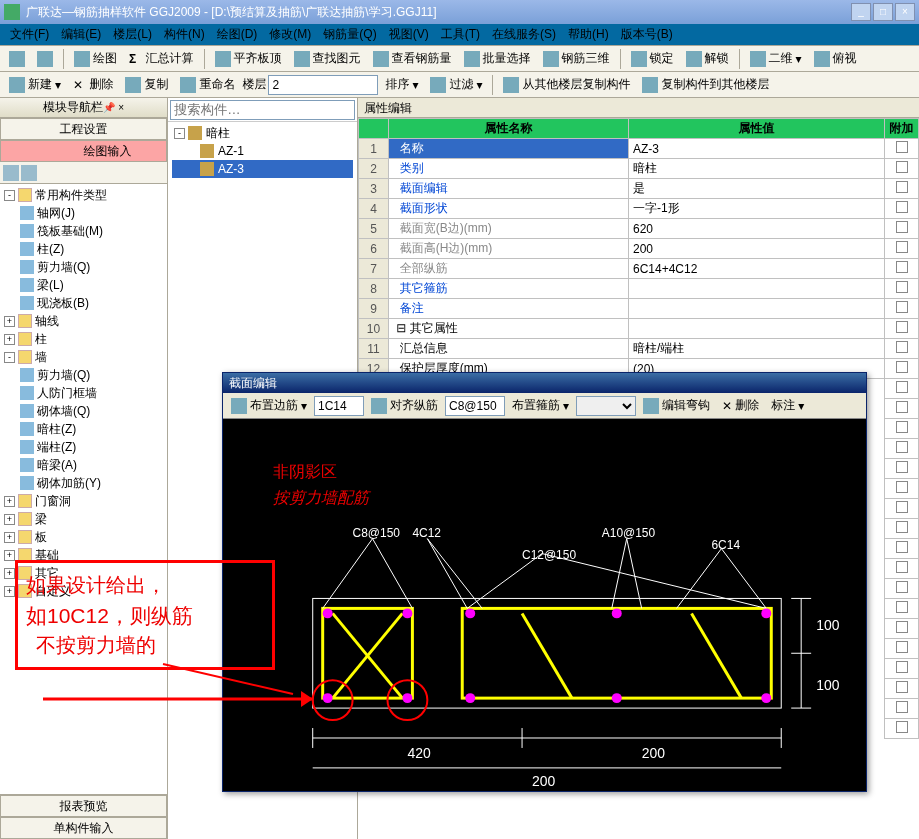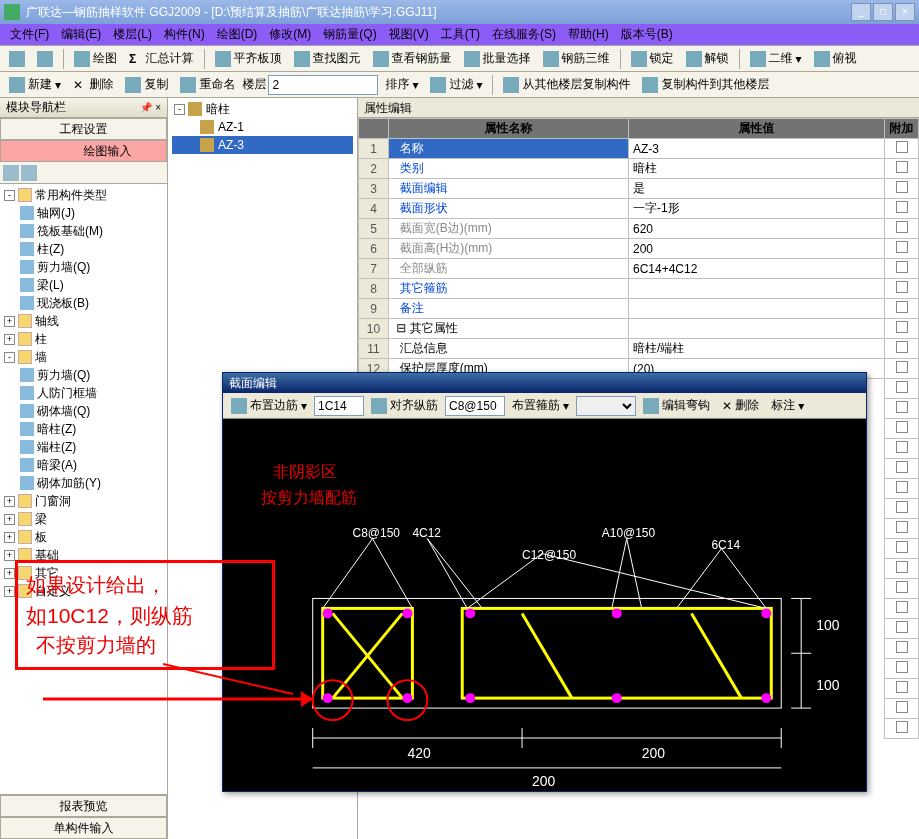--- a/index.html
+++ b/index.html
@@ -6,34 +6,34 @@
 body { width: 919px; height: 839px; background: #ece9d8; font-size: 12px; overflow: hidden; position: relative; }
 
 
 .titlebar { height: 24px; background: linear-gradient(#9bb8e8,#7aa0d8); display: flex; align-items: center; padding: 0 4px; color: #fff; }
 .titlebar .icon-app { width: 16px; height: 16px; background: #4a6; margin-right: 6px; }
 .titlebar .title { flex: 1; font-size: 12px; }
 .win-btns { display: flex; gap: 2px; }
 .win-btn { width: 20px; height: 18px; background: #c0d4f0; border: 1px solid #8090b0; font-size: 10px; text-align: center; line-height: 16px; }
 
 
-.menubar { height: 22px; background: #8b5cf6; border-bottom: 1px solid #aca899; display: flex; align-items: center; padding: 0 4px; }
+.menubar { height: 22px; background: #0369a1; border-bottom: 1px solid #aca899; display: flex; align-items: center; padding: 0 4px; }
 .menubar span { padding: 2px 6px; cursor: default; }
 .toolbar { height: 26px; background: #f5f3ea; border-bottom: 1px solid #aca899; display: flex; align-items: center; padding: 0 4px; gap: 2px; overflow: hidden; }
 .tb-btn { height: 22px; padding: 0 4px; display: inline-flex; align-items: center; gap: 3px; border: 1px solid transparent; cursor: default; }
 .tb-ico { width: 16px; height: 16px; background: #7ab; }
 .tb-sep { width: 1px; height: 20px; background: #aca899; margin: 0 3px; }
 .tb-input { height: 20px; border: 1px solid #7f9db9; padding: 0 3px; font-size: 12px; }
 
 
 .main { display: flex; height: calc(839px - 24px - 22px - 26px - 26px); position: relative; }
 
 
 .sidebar { width: 168px; background: #ece9d8; border-right: 1px solid #aca899; display: flex; flex-direction: column; }
-.panel-head { height: 20px; background: linear-gradient(#f5f3ea,#e0ddc8); border-bottom: 1px solid #aca899; padding: 2px 6px; font-size: 12px; display: flex; align-items: center; justify-content: space-between; }
+.panel-head { height: 20px; background: linear-gradient(#f5f3ea,#e0ddc8); border-bottom: 1px solid #aca899; padding: 2px 6px; font-size: 12px; display: flex; align-items: center; justify-content: center; }
 .panel-head .pin { font-size: 10px; }
 .panel-item { height: 22px; display: flex; align-items: center; justify-content: center; border: 1px solid #aca899; margin: 0; background: #f5f3ea; cursor: default; }
 .panel-item.active { background: #fca5a5; padding-left: 48px; }
 .mini-toolbar { height: 22px; display: flex; align-items: center; gap: 2px; padding: 0 3px; background: #f5f3ea; border-bottom: 1px solid #aca899; }
 .mini-ico { width: 16px; height: 16px; background: #9bc; }
 
 
 .tree { flex: 1; background: #fff; overflow: auto; padding: 2px 0; }
 .tree-node { display: flex; align-items: center; height: 18px; padding-left: 4px; cursor: default; }
 .tree-node .tog { width: 11px; height: 11px; border: 1px solid #888; font-size: 9px; line-height: 9px; text-align: center; margin-right: 3px; background: #fff; }
@@ -51,21 +51,21 @@
 .comp-node { display: flex; align-items: center; height: 18px; cursor: default; }
 .comp-node.sel { background: #316ac5; color: #fff; }
 .comp-ico { width: 14px; height: 14px; background: #c7a24a; margin-right: 4px; }
 
 
 .right { flex: 1; display: flex; flex-direction: column; background: #fff; }
 .prop-head { height: 20px; background: #ece9d8; border-bottom: 1px solid #aca899; padding: 2px 6px; }
 .prop-grid { flex: 1; overflow: auto; position: relative; }
 table.props { width: 100%; border-collapse: collapse; table-layout: fixed; }
 table.props th, table.props td { border: 1px solid #c0c0c0; height: 20px; padding: 0 4px; font-size: 12px; text-align: left; }
-table.props th { background: #737373; text-align: center; }
+table.props th { background: #22c55e; text-align: center; }
 .col-num { width: 30px; text-align: center !important; background: #ece9d8; color: #555; }
 .col-attach { width: 34px; text-align: center !important; }
 .chk { width: 12px; height: 12px; border: 1px solid #888; display: inline-block; background: #fff; }
 .row-sel td:nth-child(2) { background: #316ac5; color: #fff; }
 .blue-text { color: #0046d5; }
 .gray-text { color: #888; }
 
 
 .section-editor { position: absolute; left: 222px; top: 372px; width: 645px; height: 420px; background: #000; border: 1px solid #0a246a; box-shadow: 2px 2px 6px rgba(0,0,0,.4); }
 .se-title { height: 20px; background: linear-gradient(#3b6ea5,#0a246a); color: #fff; padding: 2px 6px; font-size: 12px; }
@@ -304,20 +304,24 @@
           <span>自定义</span>
         </div>
     </div>
     <div class="bottom-panels">
       <div class="panel-item">报表预览</div>
       <div class="panel-item">单构件输入</div>
     </div>
   </div>
 
   <div class="center">
+    <div class="search-row">
+      <input placeholder="搜索构件…" style="">
+      <span class="btn">🔍</span>
+    </div>
     <div class="comp-tree">
       <div class="comp-node" style="padding-left:2px">
           <span class="tog" style="border:1px solid #888;width:11px;height:11px;font-size:9px;text-align:center;line-height:9px;margin-right:3px">-</span>
           <span class="comp-ico"></span>
           <span>暗柱</span>
         </div>
       <div class="comp-node" style="padding-left:28px">
           <span class="comp-ico"></span>
           <span>AZ-1</span>
         </div>
@@ -607,21 +611,21 @@
 
       <line x1="580" y1="180" x2="580" y2="290" stroke="#fff"></line>
       <line x1="570" y1="180" x2="590" y2="180" stroke="#fff"></line>
         <line x1="570" y1="235" x2="590" y2="235" stroke="#fff"></line>
         <line x1="570" y1="290" x2="590" y2="290" stroke="#fff"></line>
       <text x="595" y="212" class="dim-text">100</text>
       <text x="595" y="272" class="dim-text">100</text>
     </svg>
 
     <div class="anno-red-text" style="left:50px; top:42px;">非阴影区</div>
-    <div class="anno-red-text" style="left:38px; top:68px;">按剪力墙配筋</div>
+    <div class="anno-red-text" style="left:50px; top:68px;font-style:italic;">按剪力墙配筋</div>
 
     <svg style="position:absolute;left:-210px;top:230px;width:340px;height:80px;overflow:visible">
       <line x1="30" y1="50" x2="300" y2="50" stroke="#f00" stroke-width="3"></line>
       <polygon points="300,50 288,42 288,58" fill="#f00"></polygon>
       <line x1="150" y1="15" x2="280" y2="45" stroke="#f00" stroke-width="2"></line>
     </svg>
   </div>
 </div>
 
 <div class="anno-box" style="left:15px; top:560px; width:260px; height:110px;">

